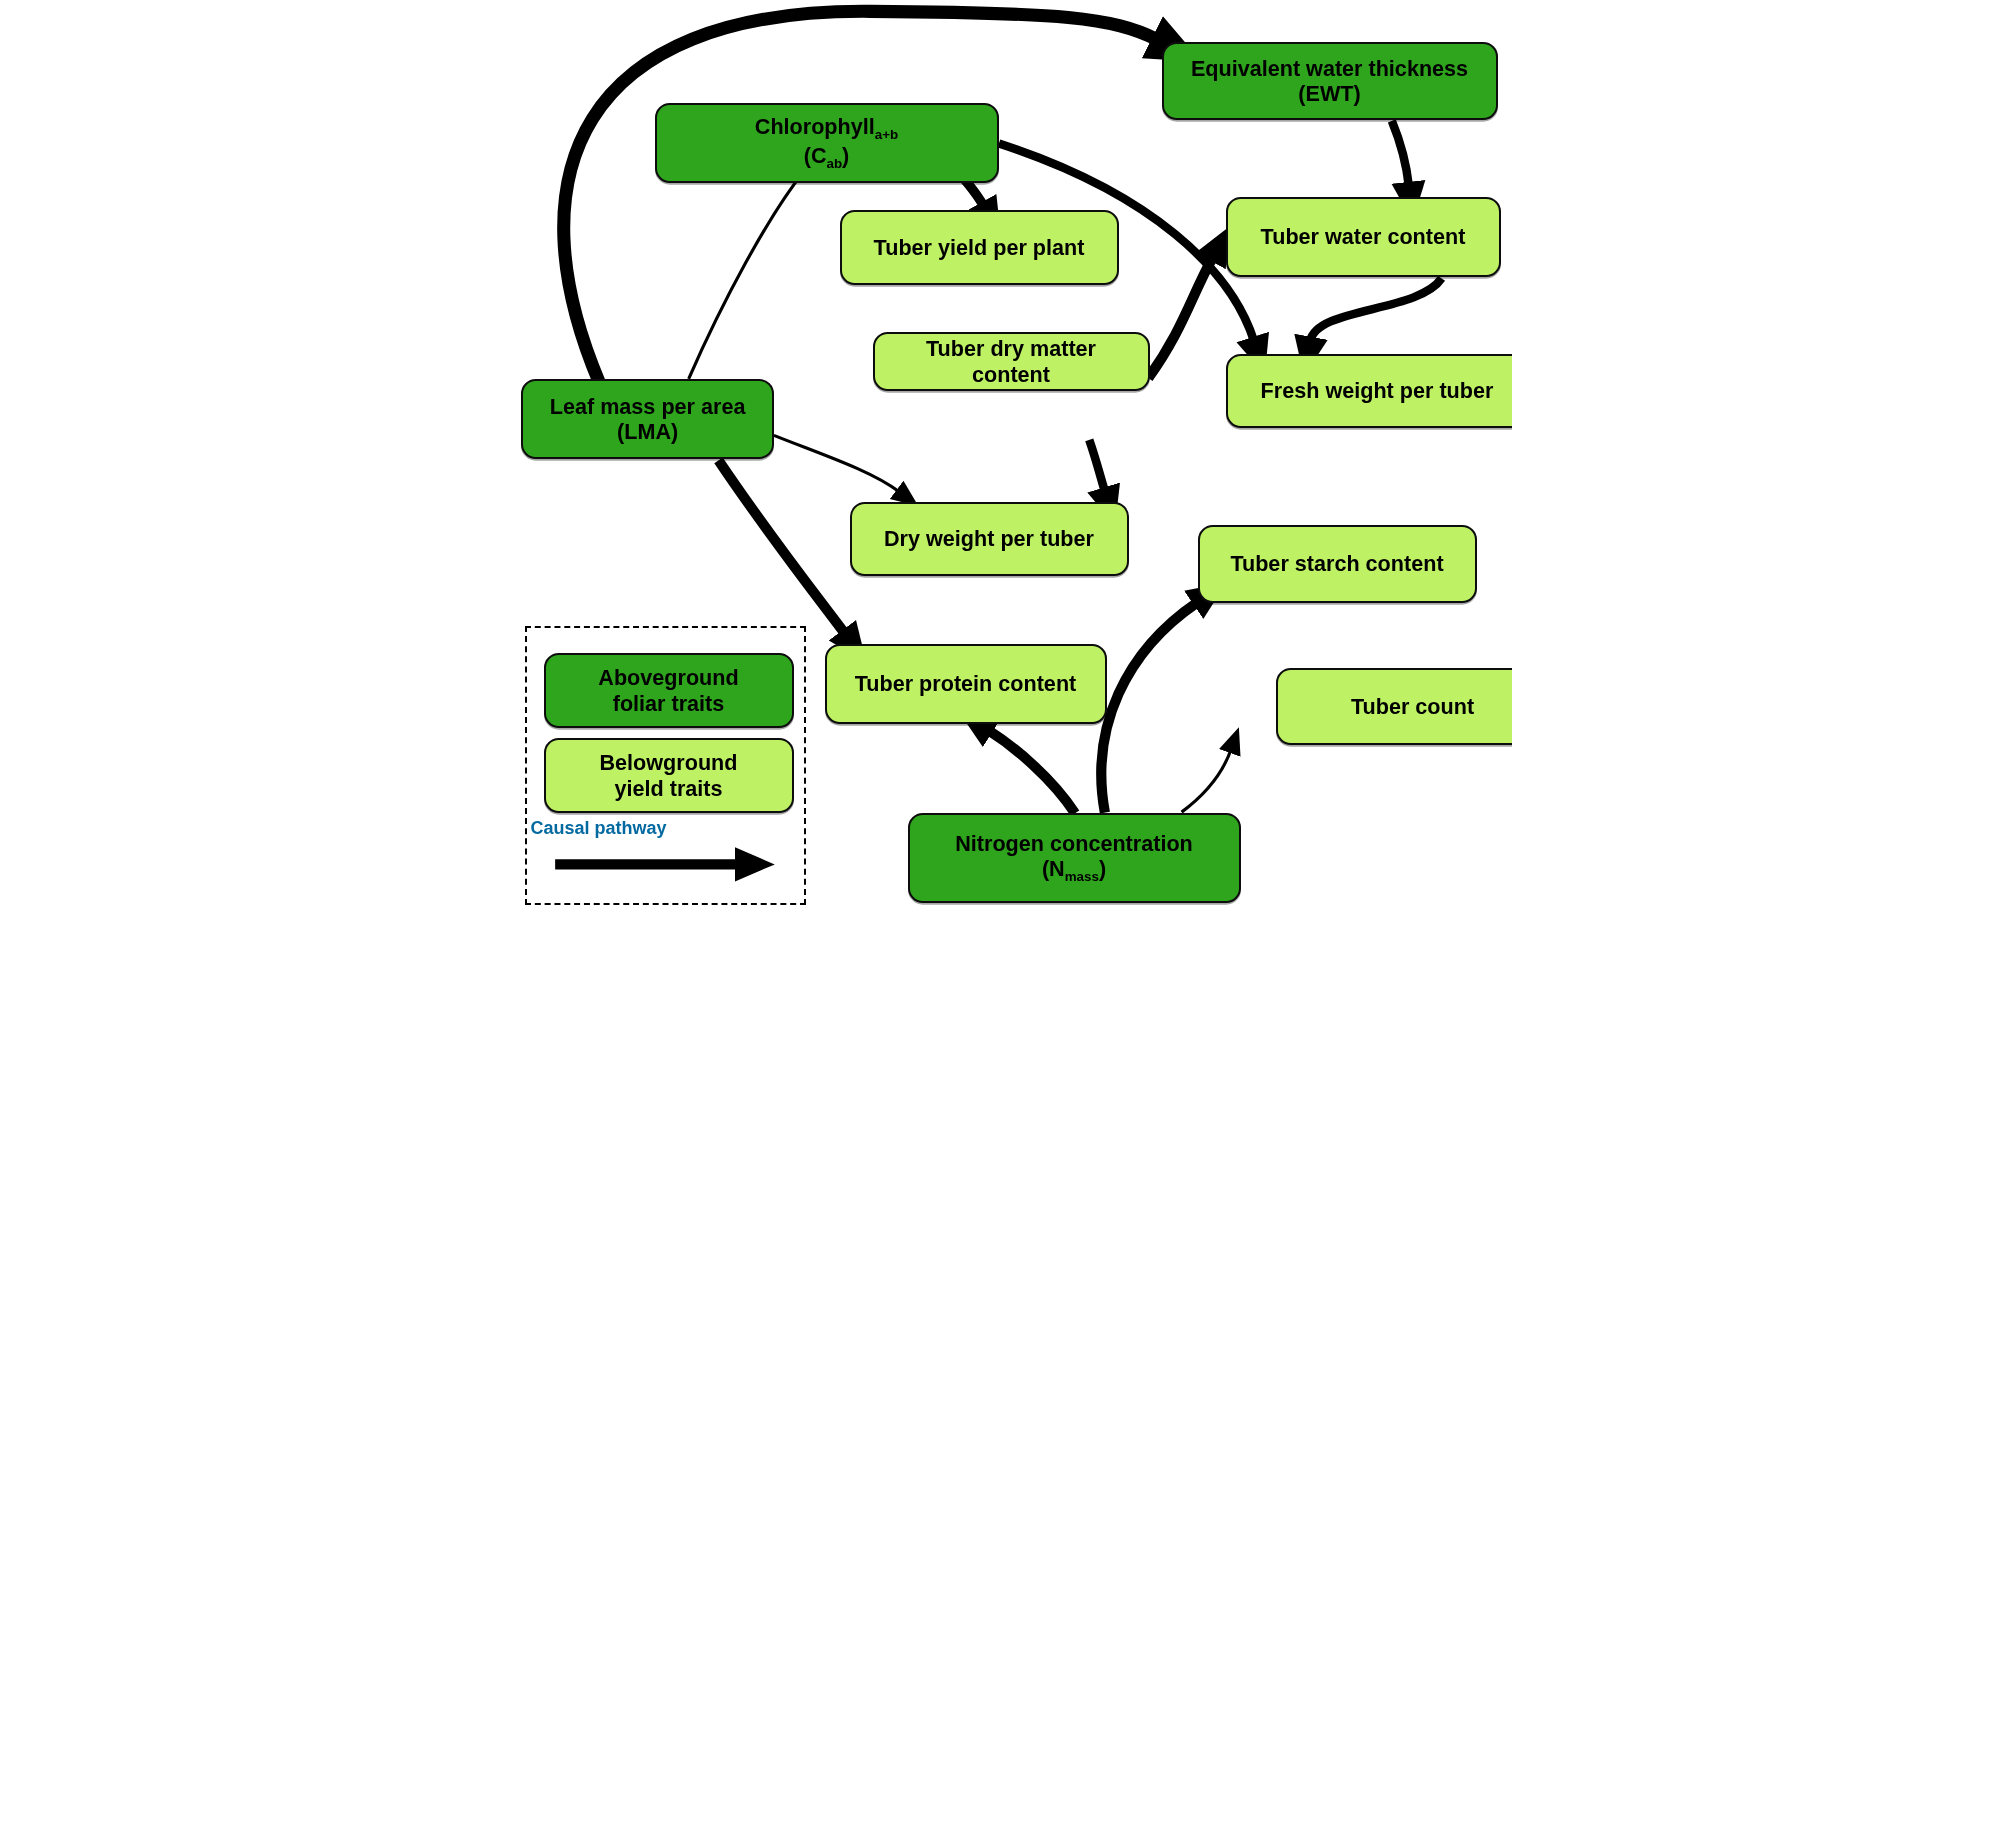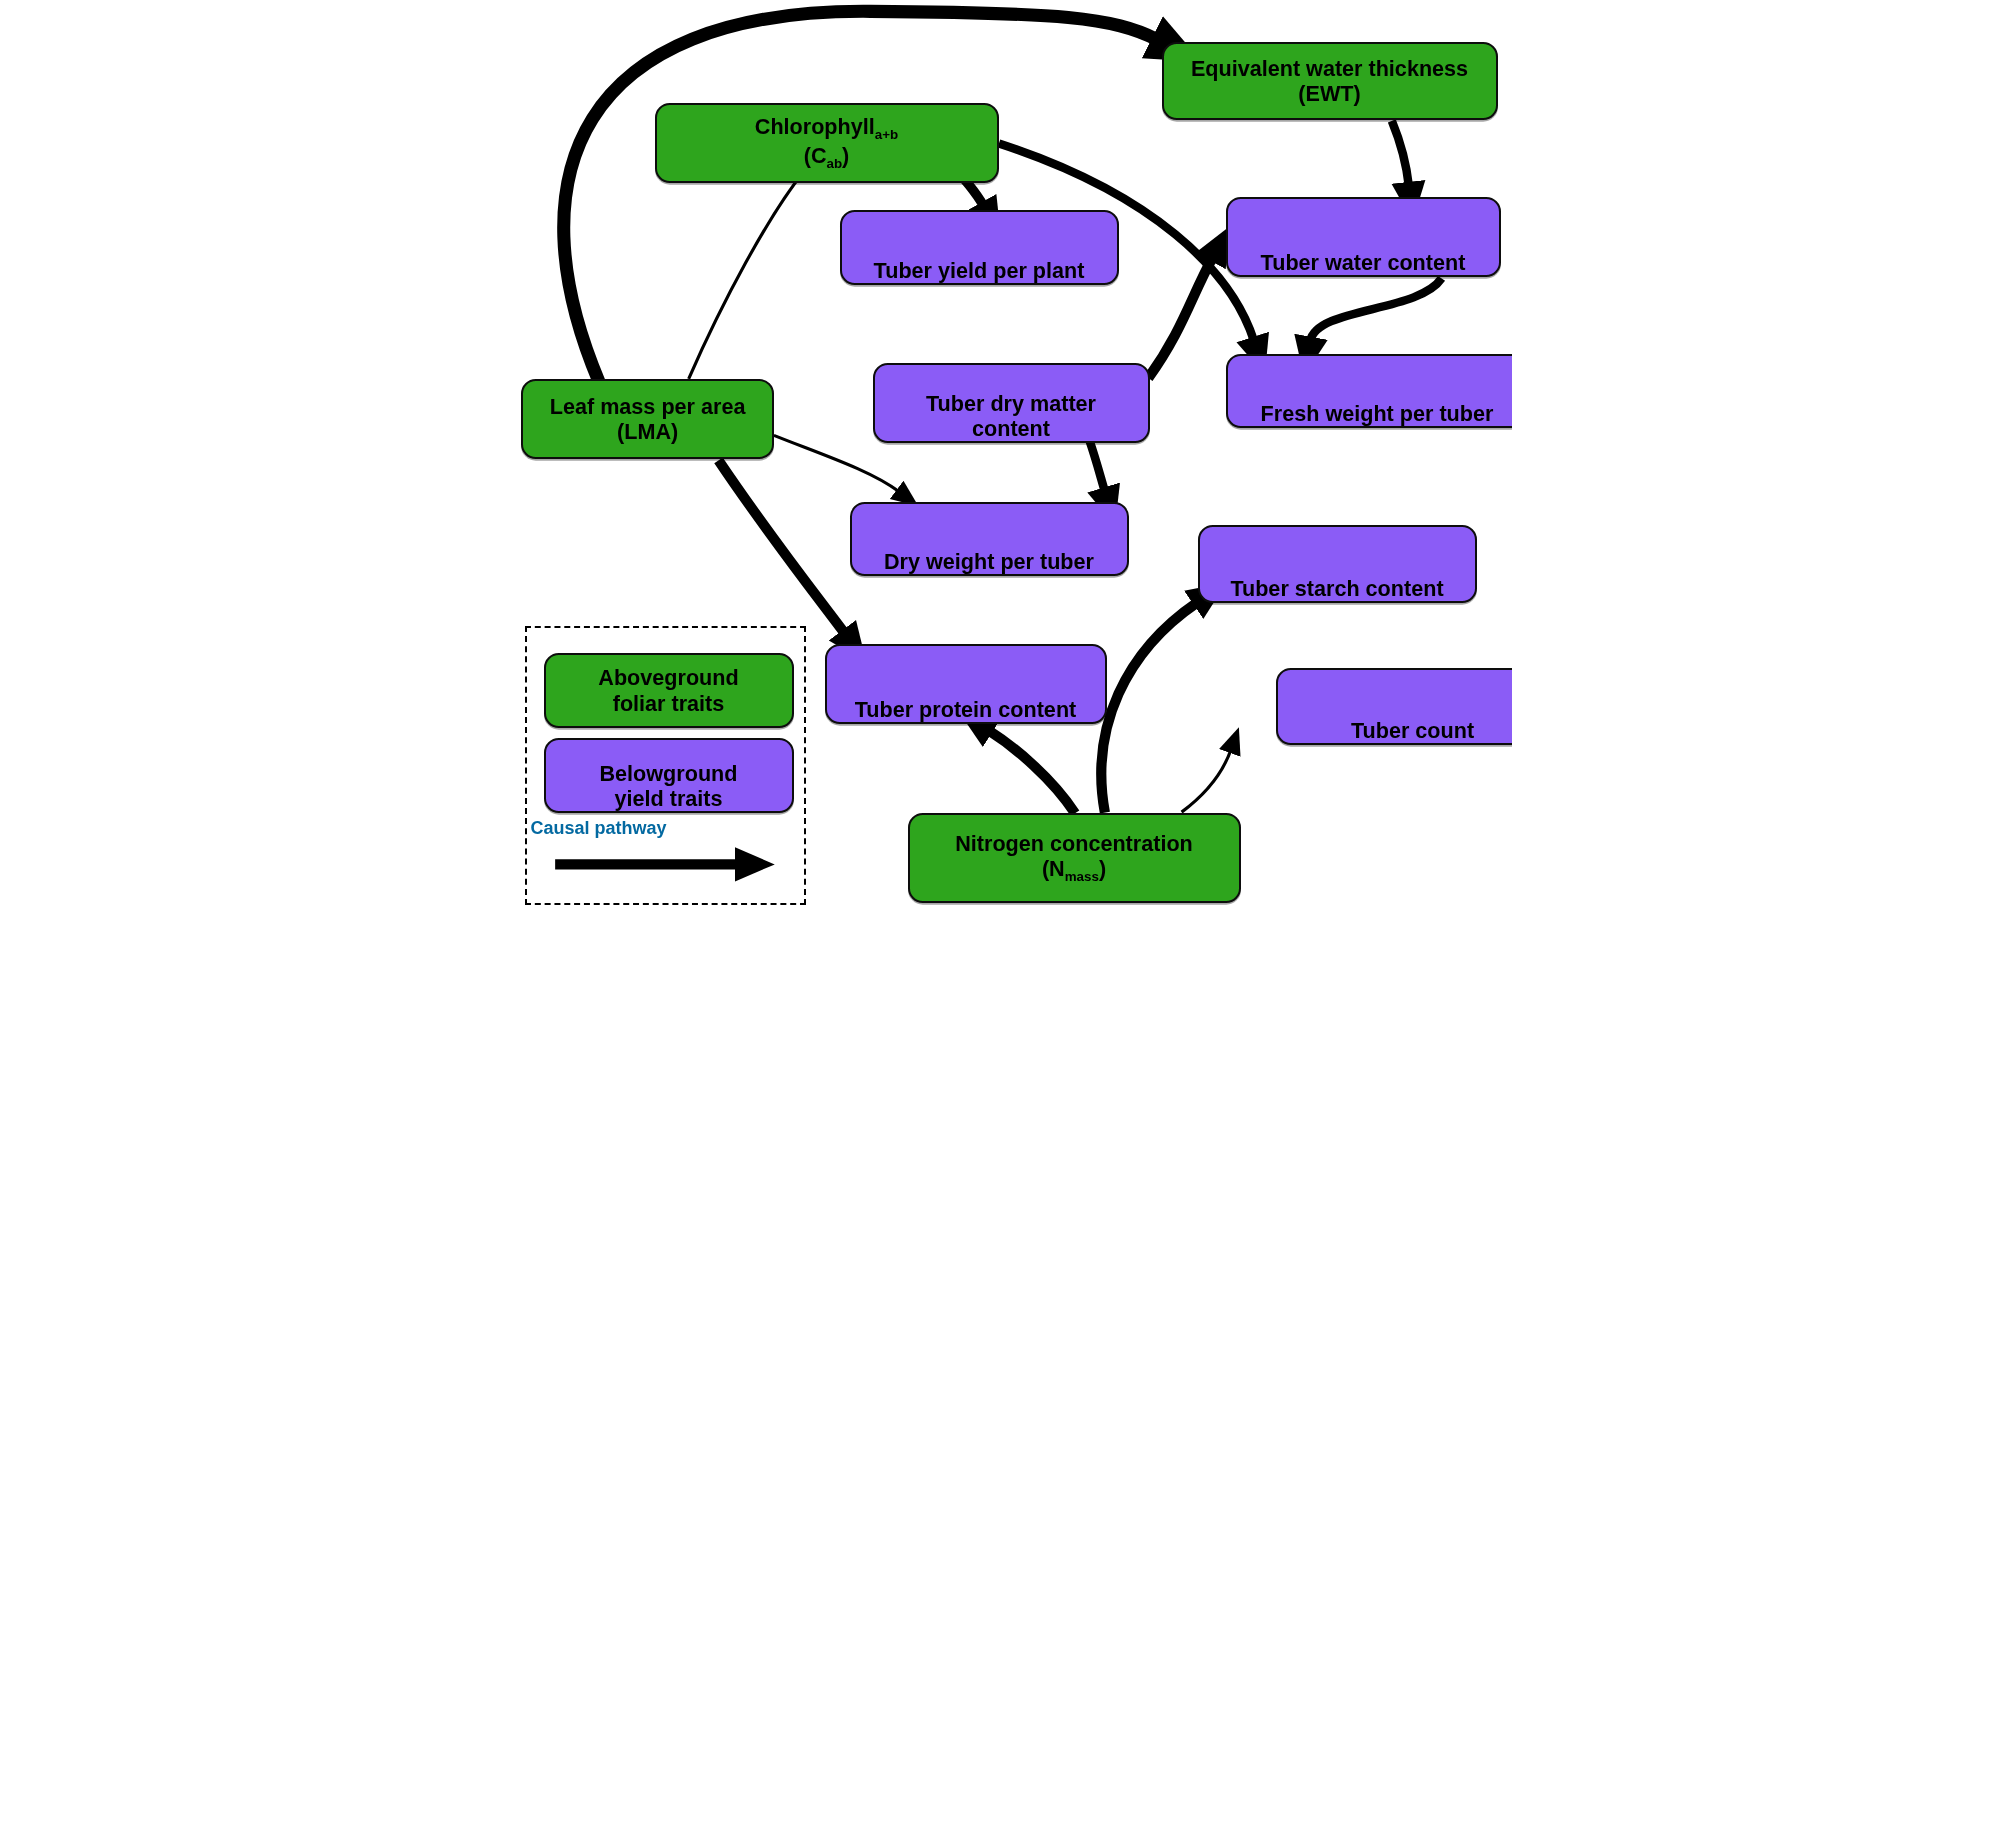--- a/index.html
+++ b/index.html
@@ -20,29 +20,29 @@
     text-align:center;
     font-weight:bold;
     color:#000;
     font-size:21.6px;
     line-height:1.16;
     padding:0 4.5px;
     box-sizing:border-box;
     box-shadow:0 1.7px 0 rgba(0,0,0,0.35);
   }
   .green{background:#2ea51d;}
-  .orange{background:#8b5cf6;justify-content:flex-end;}
+  .orange{background:#bef264;}
   .ln{display:block;}
   sub{font-size:0.62em;font-weight:bold;}
   
   #n-cab    {left:151px; top:80px; width:344px; height:80px;margin-top:23px;}
   #n-ewt    {left:658px;top:42px;  width:336px; height:78px;}
   #n-yield  {left:336px; top:210px; width:279px; height:75px;}
   #n-twc    {left:722px;top:197px; width:275px; height:80px;}
-  #n-tdm    {left:369px; top:363px; width:277px; height:80px;}
+  #n-tdm    {left:369px; top:332px; width:277px; height:59px;}
   #n-fw     {left:722px;top:354px; width:303px; height:74px;}
   #n-lma    {left:17.6px;  top:379px; width:253px; height:80px;}
   #n-dw     {left:346px; top:502px; width:279px; height:74px;}
   #n-starch {left:694px;top:509px; width:279px; height:78px;margin-top:16px;}
   #n-tpc    {left:321px; top:644px;width:282px; height:80px;}
   #n-count  {left:724px;top:668px;width:274px; height:77px;margin-left:48px;}
   #n-nmass  {left:404px; top:813px;width:333px; height:90px;}
   
   .legend{
     position:absolute;left:21px;top:626px;width:281px;height:279px;

